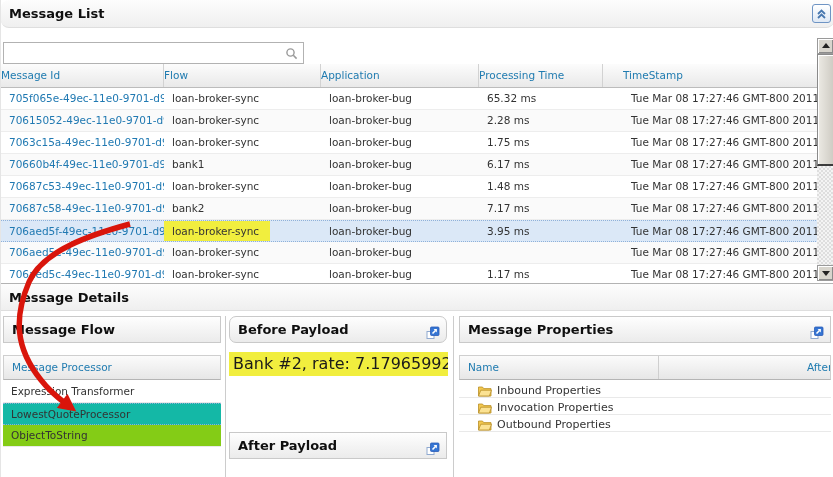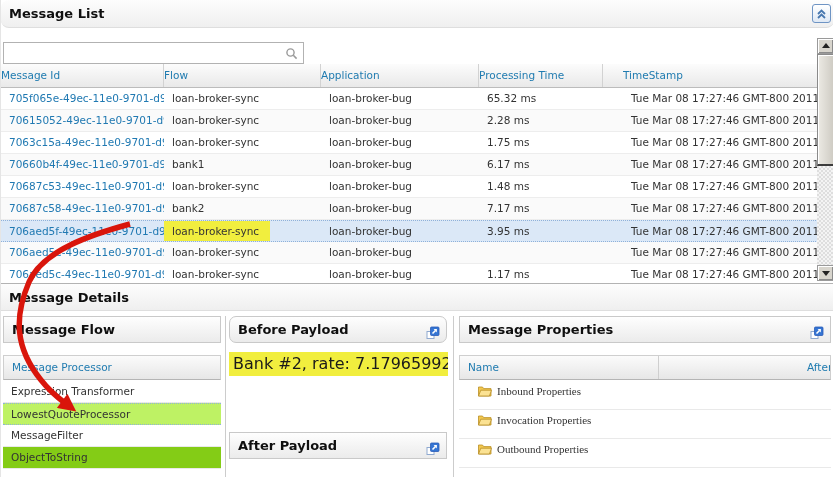--- a/index.html
+++ b/index.html
@@ -76,28 +76,28 @@
   #mf-subhead{left:2px;top:355px;width:218px;padding-left:8px;cursor:pointer;}
   #mp-subhead{left:458px;top:355px;width:372px;}
   .pcell{position:absolute;top:0;height:23px;line-height:23px;padding-left:8px;border-right:1px solid #cfcfcf;
          box-sizing:border-box;overflow:hidden;white-space:nowrap;cursor:pointer;}
   .p0{left:0;width:199px}.p1{left:199px;width:140px}.p2{left:339px;width:60px;border-right:0}
 
   #flow-rows{position:absolute;left:2px;top:381px;width:218px;height:96px;overflow:hidden;}
   .frow{height:22px;line-height:21px;padding-left:8px;border-bottom:1px solid #e9e9e9;box-sizing:border-box;
         overflow:hidden;white-space:nowrap;cursor:pointer;}
   .frow.odd{background:#84cc16;}
-  .frow.sel{background:#bef264;border-top:1px dotted #8fb1d9;border-bottom:1px dotted #8fb1d9;}
+  .frow.sel{background:#14b8a6;border-top:1px dotted #8fb1d9;border-bottom:1px dotted #8fb1d9;}
 
   .payload-hl{position:absolute;left:228px;top:352px;width:215px;height:24px;background:#f1ee3e;
               line-height:23px;padding-left:4px;font-size:16px;color:#1a1a1a;overflow:hidden;white-space:nowrap;}
 
   #prop-rows{position:absolute;left:458px;top:381px;width:372px;height:96px;overflow:hidden;}
-  .prow{position:relative;height:29px;line-height:20px;padding-left:38px;border-bottom:1px solid #e9e9e9;
-        box-sizing:border-box;overflow:hidden;white-space:nowrap;cursor:pointer;font-size:11px;font-family:Liberation Serif, serif;}
+  .prow{position:relative;height:17px;line-height:20px;padding-left:38px;border-bottom:1px solid #e9e9e9;
+        box-sizing:border-box;overflow:hidden;white-space:nowrap;cursor:pointer;font-size:11px;}
   .prow svg{position:absolute;left:19px;top:4px;}
 
   .arrow-overlay{position:absolute;left:0;top:0;width:833px;height:477px;pointer-events:none;z-index:50;}
 </style>
 </head>
 <body>
 
 <div id="app">
 
   <div class="secbar" id="ml-bar">
@@ -211,21 +211,20 @@
 
   <div class="panel-title" id="mf-title">
     <span>Message Flow</span>
   </div>
   <div class="subhead" id="mf-subhead">
     <span>Message Processor</span>
   </div>
   <div id="flow-rows">
       <div class="frow">Expression Transformer</div>
       <div class="frow odd sel">LowestQuoteProcessor</div>
-      <div class="frow">MessageFilter</div>
       <div class="frow odd">ObjectToString</div>
     </div>
 
   <div class="panel-title" id="bp-title">
     <span>Before Payload</span>
     <span class="popout">
       <svg width="14" height="14" viewBox="0 0 14 14">
         <rect x="1" y="5.5" width="7" height="7" fill="#fff" stroke="#8fa9d0" stroke-width="1"></rect>
         <rect x="4.5" y="1" width="8.5" height="8.5" rx="1" fill="#3575d3" stroke="#2a5cb8" stroke-width="0.8"></rect>
         <path d="M6.5,7.5 L9.5,4.5" stroke="#fff" stroke-width="1.6"></path>

